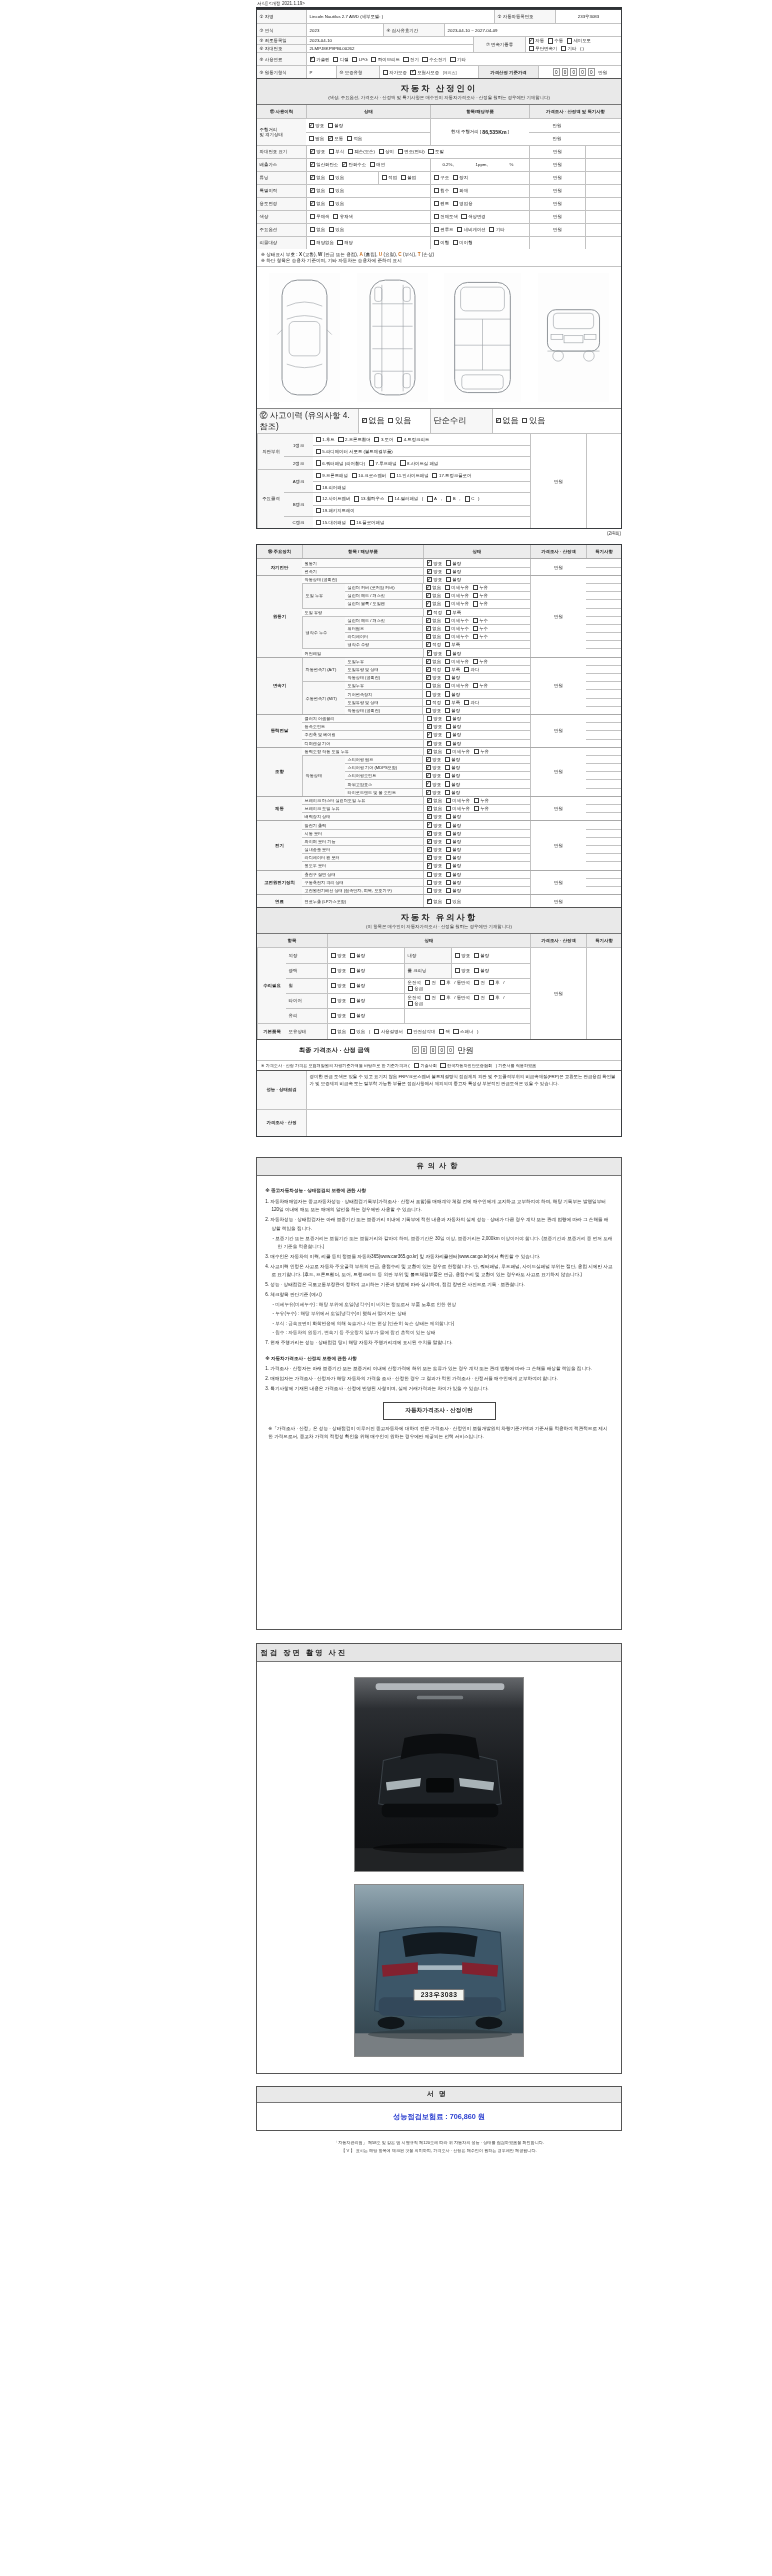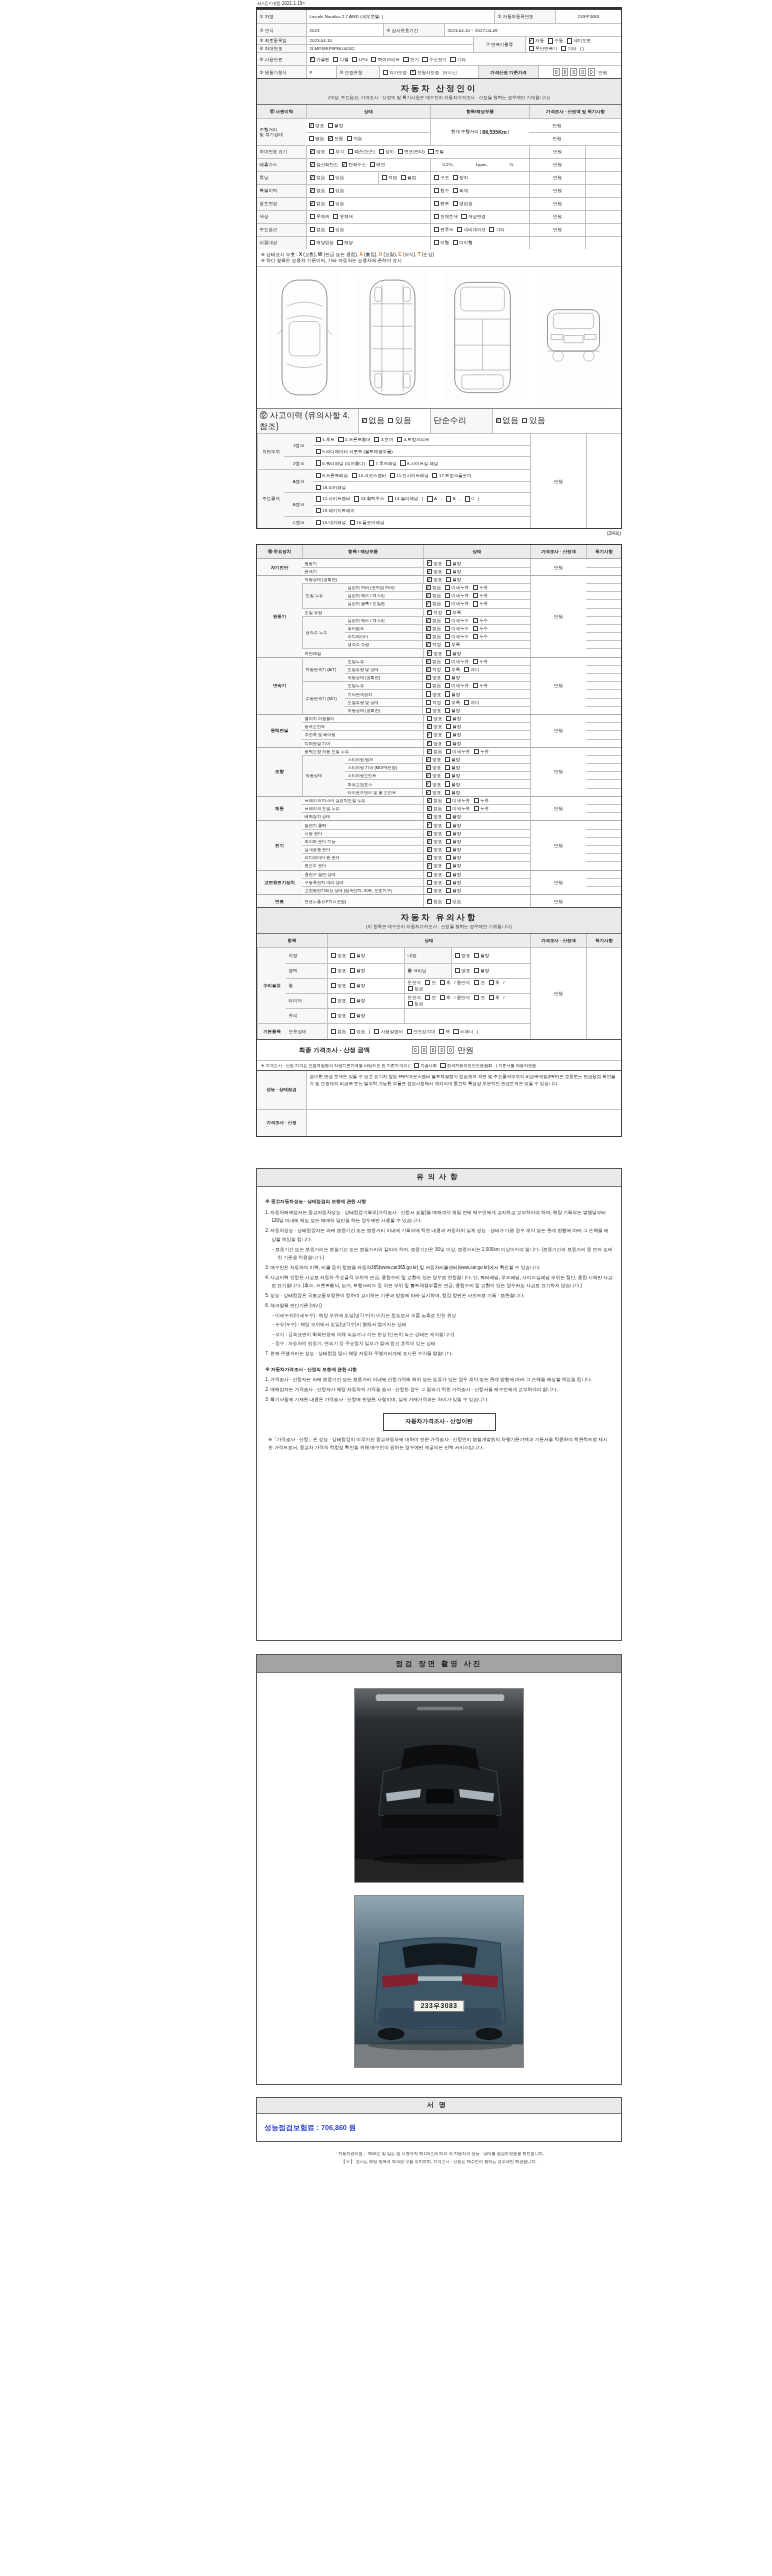--- a/index.html
+++ b/index.html
@@ -48,39 +48,39 @@
 
   .diagrams { display:flex; justify-content:space-around; align-items:center; padding:5.2px 3.1px 6.2px 3.1px; border-top:0.5px solid #c3c3c3; }
   .dia { background:#fdfdfd; }
 
   .pagemark { text-align:right; font-size:4.6px; color:#333; padding:1.5px 1px; }
 
   .finalrow { display:flex; align-items:center; border-top:1px solid #555; min-height:21.6px; }
   .finalrow .fl { width:155px; text-align:center; font-weight:bold; font-size:6.2px; }
   .finalnote { font-size:4.1px; border-top:0.5px solid #c3c3c3; padding:1.5px 4.1px; display:flex; align-items:center; flex-wrap:wrap; }
 
-  .noticebox { border:0.8px solid #555; margin-top:31px; }
+  .noticebox { border:0.8px solid #555; margin-top:20px; }
   .noticebox .nh { background:#e9e9e9; border-bottom:0.8px solid #777; text-align:center; font-weight:bold; font-size:7.2px; letter-spacing:4.1px; padding:3.6px; }
   .nbody { padding:7.2px 8.2px 9.3px 8.2px; font-size:4.6px; line-height:1.85; min-height:453px; }
   .nsec { font-weight:bold; margin:4.1px 0 2.1px 0; }
   .nitem { margin-bottom:1.5px; padding-left:6.2px; text-indent:-6.2px; }
   .nsub { padding-left:12.4px; text-indent:-5.2px; color:#333; margin-bottom:1px; }
   .nboxtitle { width:113px; margin:8.2px auto 5.2px auto; border:0.8px solid #444; text-align:center; font-weight:bold; font-size:5.7px; padding:2.6px; }
 
   .photobox { border:0.8px solid #555; margin-top:13.4px; }
-  .photobox .ph { background:#a3a3a3; border-bottom:0.8px solid #777; text-align:center; font-weight:bold; font-size:7.2px; letter-spacing:2.1px; padding:3.6px; }
+  .photobox .ph { background:#e5e5e5; border-bottom:0.8px solid #777; font-weight:bold; font-size:7.2px; letter-spacing:2.1px; padding:3.6px; }
   .pwrap { display:flex; flex-direction:column; align-items:center; gap:12.4px; padding:14.4px 0 15.5px 0; }
   .photo { position:relative; border:0.5px solid #8a8a8a; overflow:hidden; }
   .p1 { width:170px; height:195px; background:linear-gradient(180deg,#63666a 0%,#2b2e32 16%,#17191c 55%,#0f1113 100%); }
   .p2 { width:170px; height:173px; background:linear-gradient(180deg,#93a7b1 0%,#5d7482 30%,#3f545f 72%,#2e3e47 100%); }
   .plate { position:absolute; left:50%; transform:translateX(-50%); bottom:55px; background:#f2f4ef; border:0.5px solid #777; color:#1c1c1c; font-weight:bold; font-size:6.7px; padding:0.5px 6.2px; border-radius:1px; letter-spacing:0.5px; }
 
   .signbox { border:0.8px solid #555; margin-top:12.4px; }
   .signbox .sh { background:#e9e9e9; border-bottom:0.8px solid #777; text-align:center; font-weight:bold; font-size:6.7px; letter-spacing:5.2px; padding:3.1px; }
-  .signbody { min-height:27px; display:flex; align-items:center; justify-content:flex-start; padding:4.1px 7.2px; }
+  .signbody { min-height:27px; display:flex; align-items:center; justify-content:center; padding:4.1px 7.2px; }
   .fee { font-size:7.2px; font-weight:bold; }
 
   .footer { margin-top:8.2px; text-align:center; font-size:4.1px; color:#333; line-height:1.8; padding-bottom:5.2px; }
 </style>
 </head>
 <body>
 
 <div class="form">
 
   <div class="tinyref">서식] &lt;개정 2021.1.19&gt;</div>

